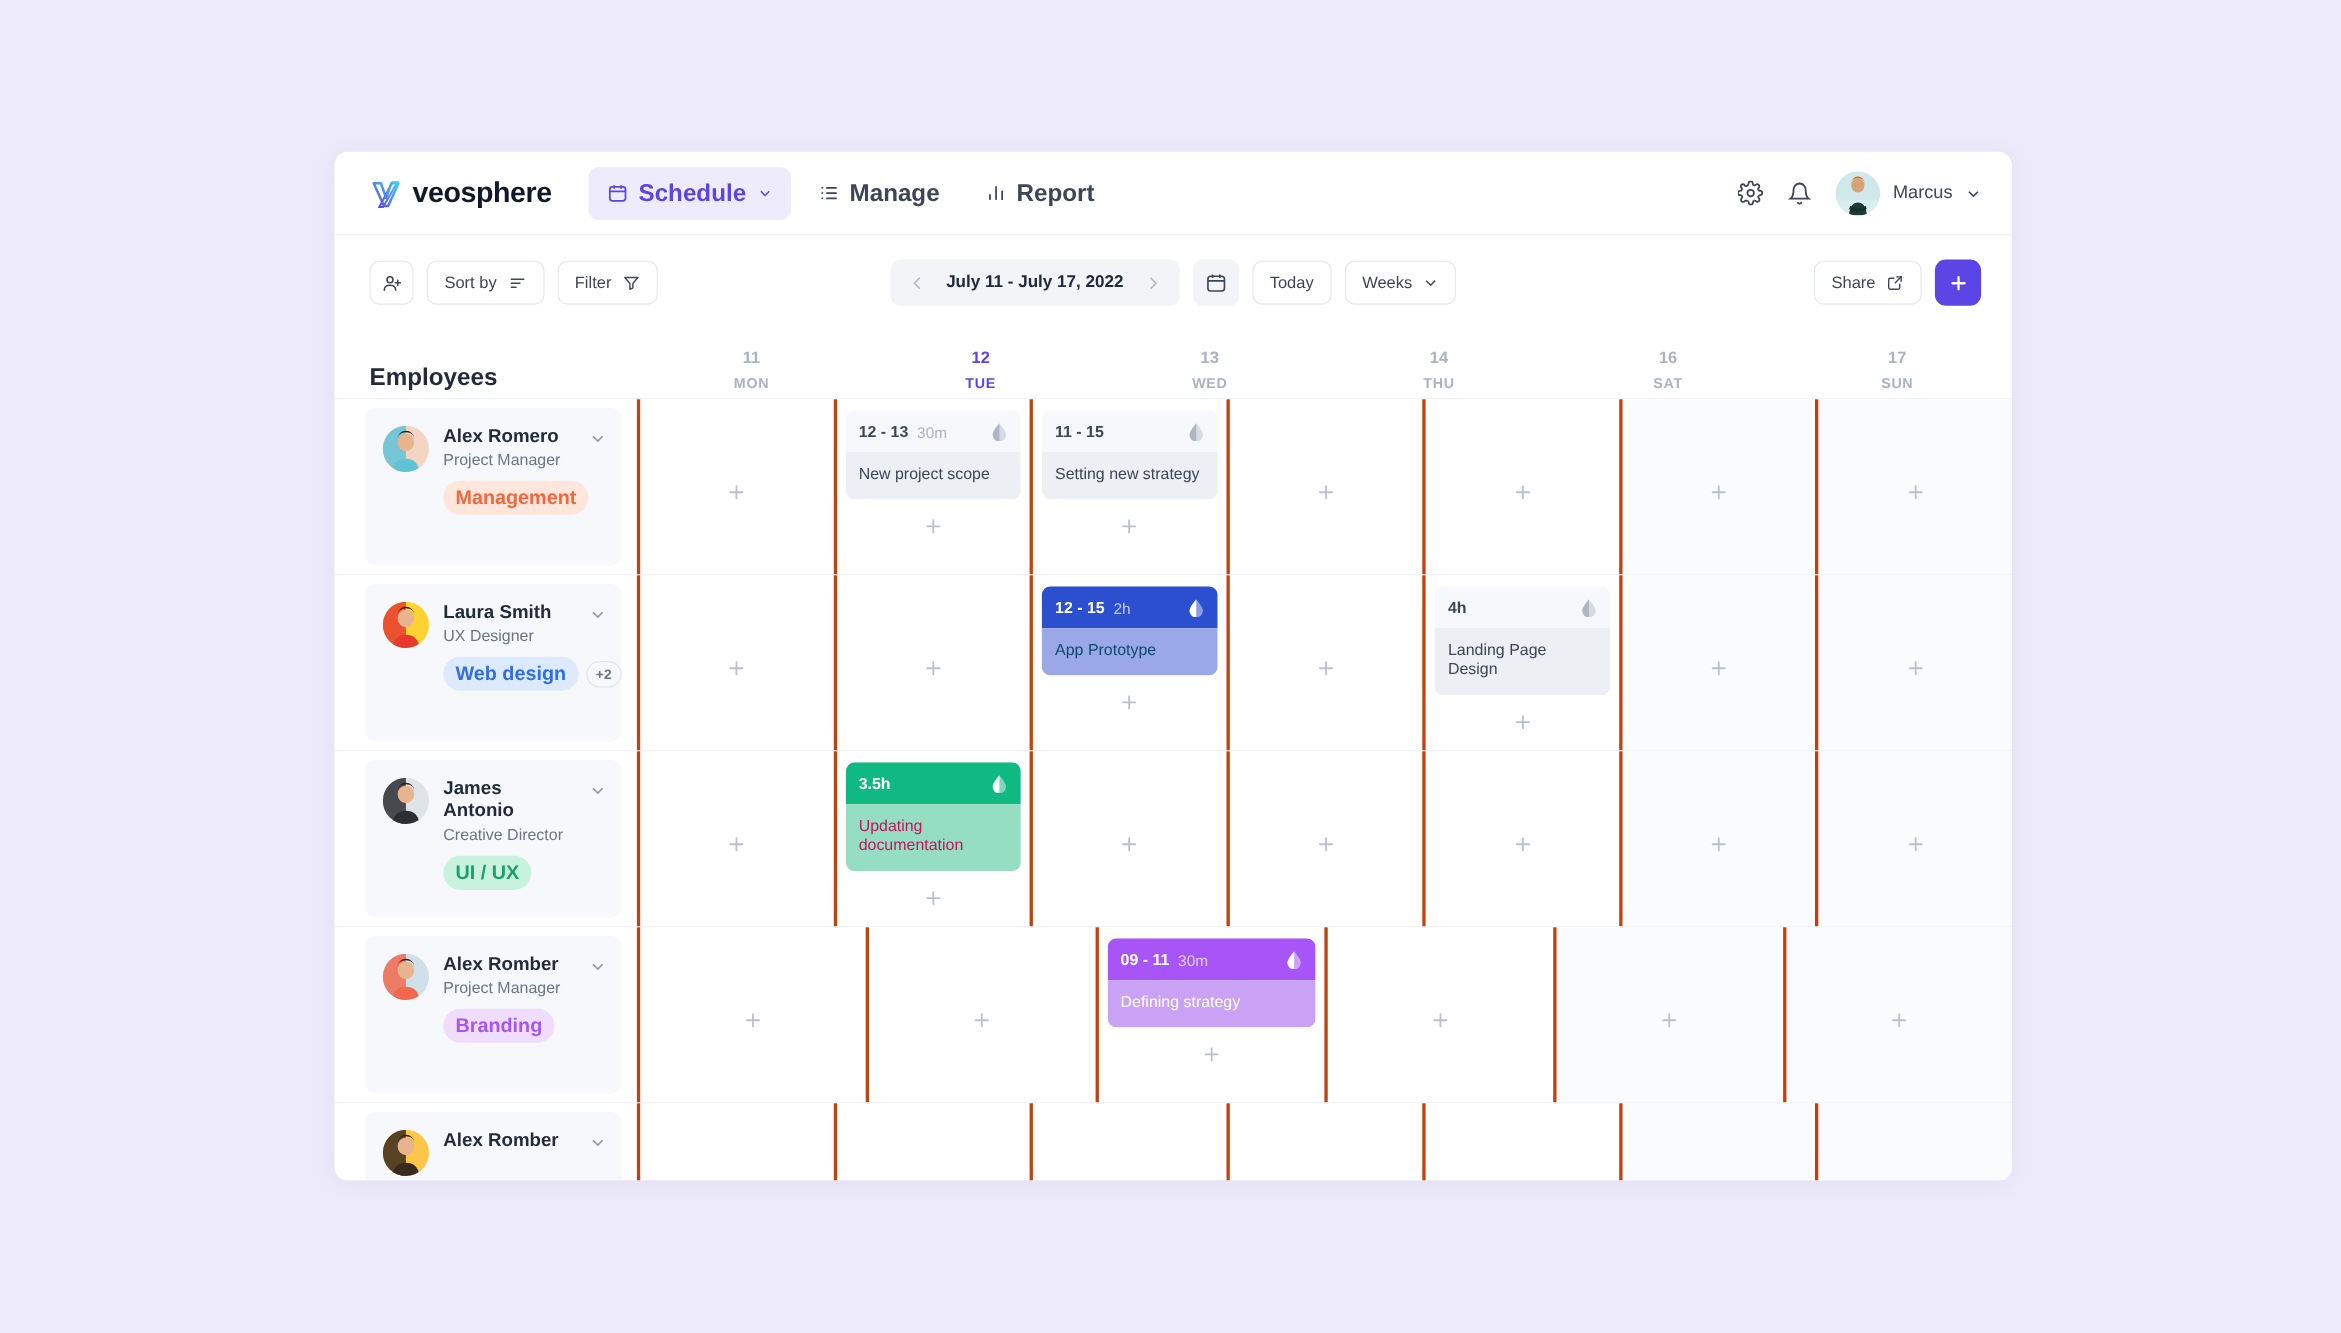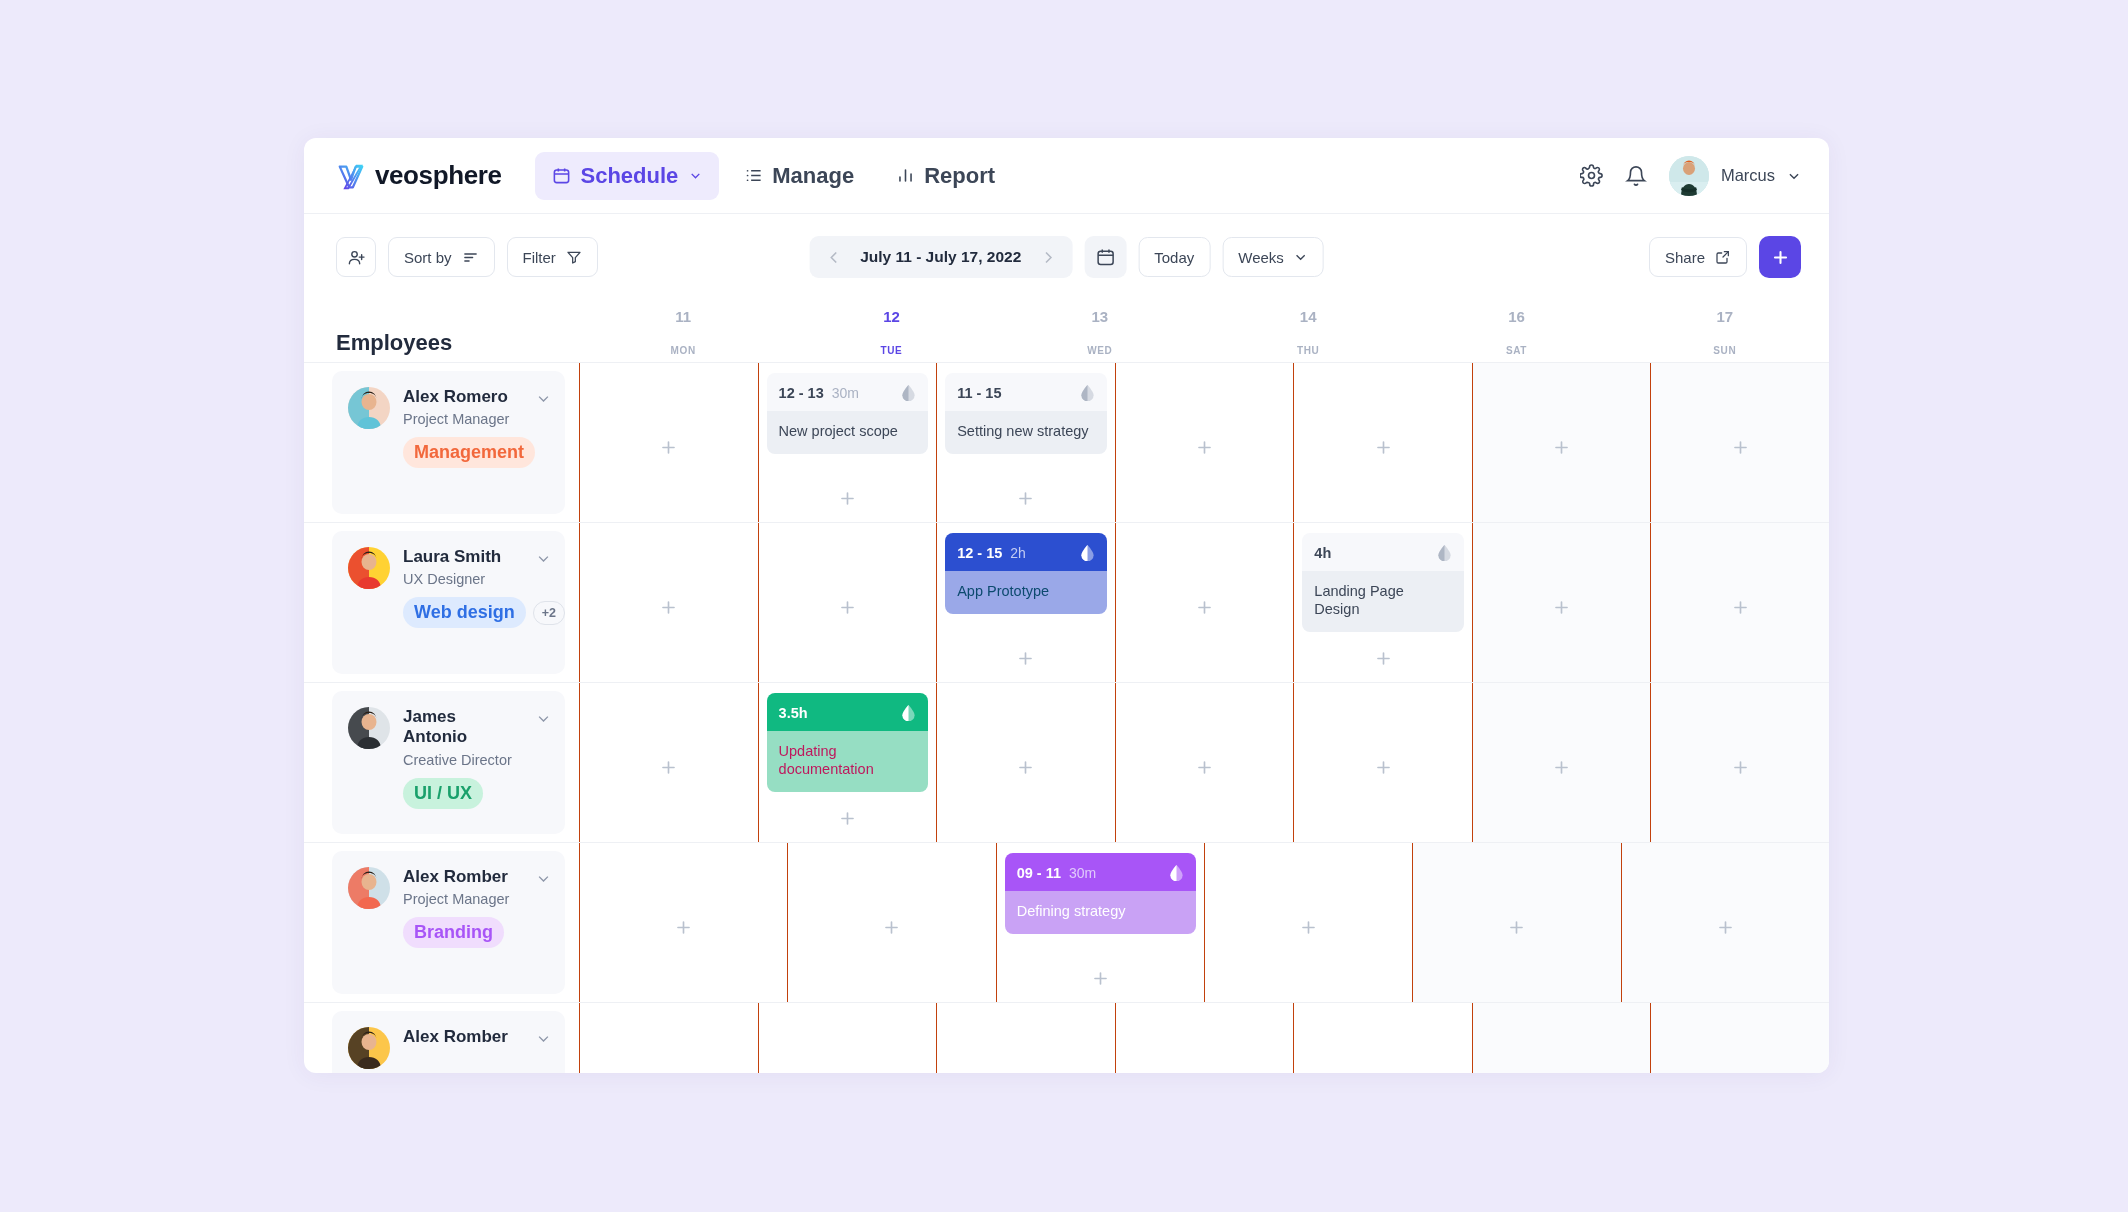--- a/index.html
+++ b/index.html
@@ -96,24 +96,24 @@
   .head-row { display: flex; height: 62px; }
   .head-emp {
     width: 275px; flex: none;
     display: flex; align-items: flex-end; padding: 0 0 6px 32px;
   }
   .head-emp span { font-size: 22px; font-weight: bold; color: #222b3d; }
   .head-days { display: flex; flex: 1; }
   .head-day {
     flex: 1; text-align: center;
     display: flex; flex-direction: column; justify-content: flex-end;
-    padding-bottom: 6px; gap: 20px;
+    padding-bottom: 6px; gap: 7px;
   }
   .head-day .dnum { font-size: 15px; font-weight: bold; color: #aab2c3; }
-  .head-day .dname { font-size: 10px; font-weight: bold; color: #aab2c3; letter-spacing: .6px; }
+  .head-day .dname { font-size: 13px; font-weight: bold; color: #aab2c3; letter-spacing: .6px; }
   .head-day.today .dnum, .head-day.today .dname { color: #5b46e5; }
 
   .emp-row { display: flex; border-top: 1px solid #eef0f4; min-height: 160px; }
   .emp-cell { width: 275px; flex: none; padding: 8px 14px 8px 28px; }
   .emp-card {
     background: #f7f8fb; border-radius: 10px;
     height: 100%; padding: 16px 14px 16px 16px;
     display: flex; gap: 13px; align-items: flex-start;
   }
   .avatar {
@@ -129,23 +129,23 @@
     white-space: nowrap;
   }
   .tag-more {
     font-size: 12.5px; font-weight: bold; color: #6b7589;
     border: 1px solid #dfe3ea; border-radius: 20px; padding: 4px 8px;
   }
   .emp-caret { flex: none; margin-top: 4px; cursor: pointer; }
 
   .day-cells { display: flex; flex: 1; }
   .day-cell {
-    flex: 1; border-left: 1px solid #c2410c;
+    flex: 1; border-left: 3px solid #c2410c;
     padding: 10px 8px 0; position: relative;
-    display: flex; flex-direction: column; align-items: stretch; justify-content: space-between;
+    display: flex; flex-direction: column; align-items: stretch;
   }
   .day-cell.weekend { background: #fafbfd; }
   .plus-slot {
     flex: 1; min-height: 48px;
     display: flex; align-items: center; justify-content: center;
     cursor: pointer;
   }
   .plus-slot.under { flex: none; height: 44px; }
 
   

